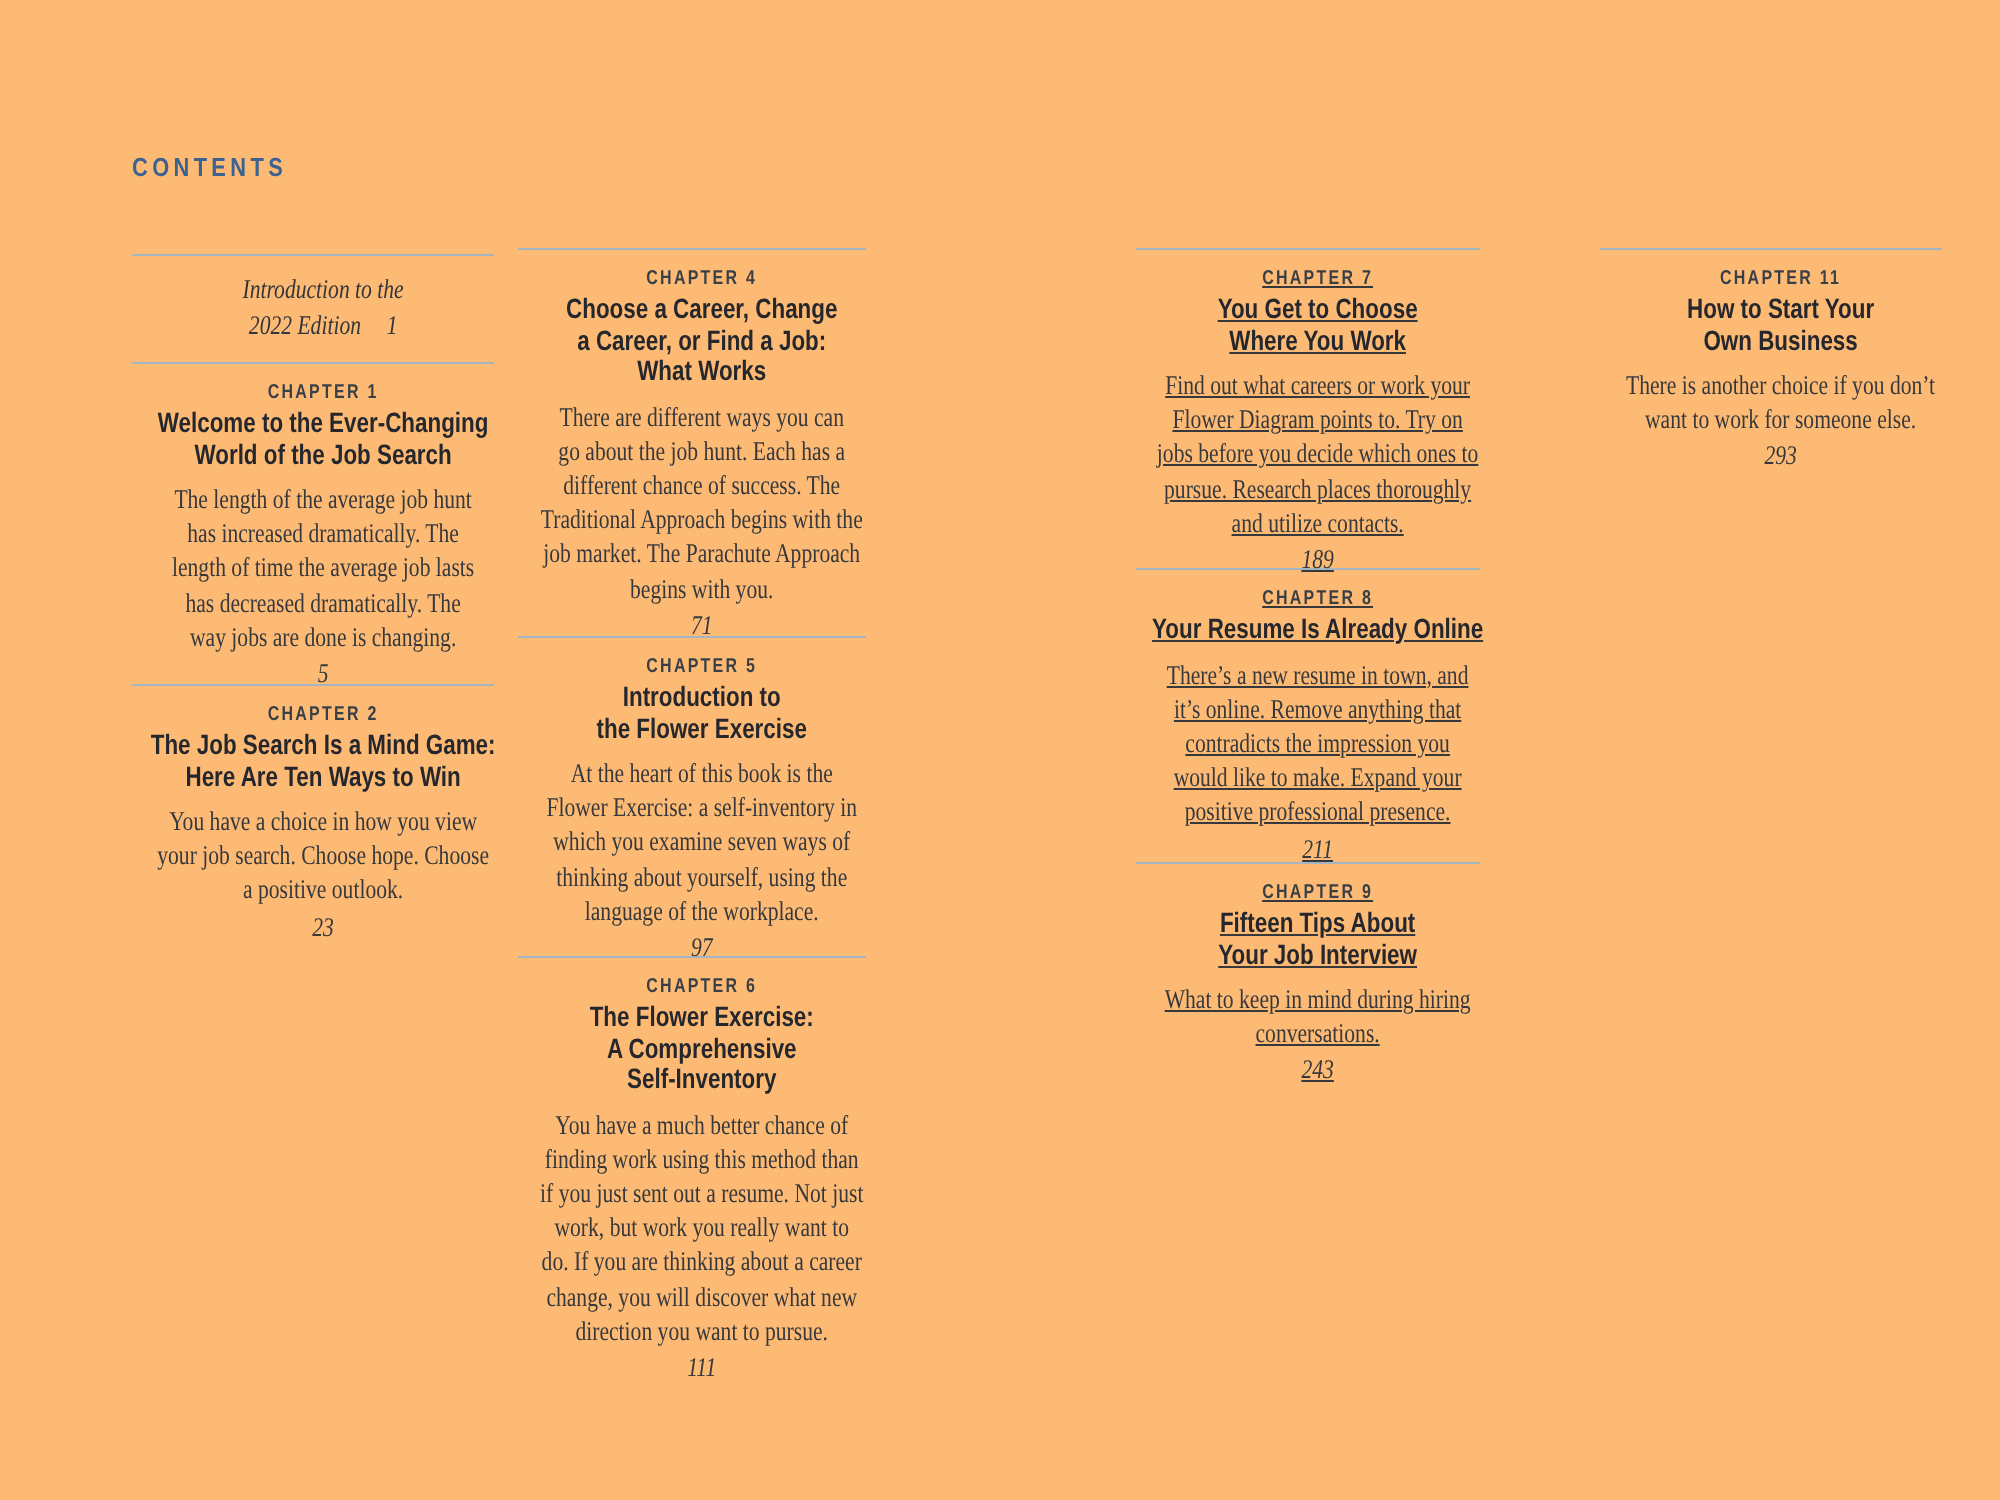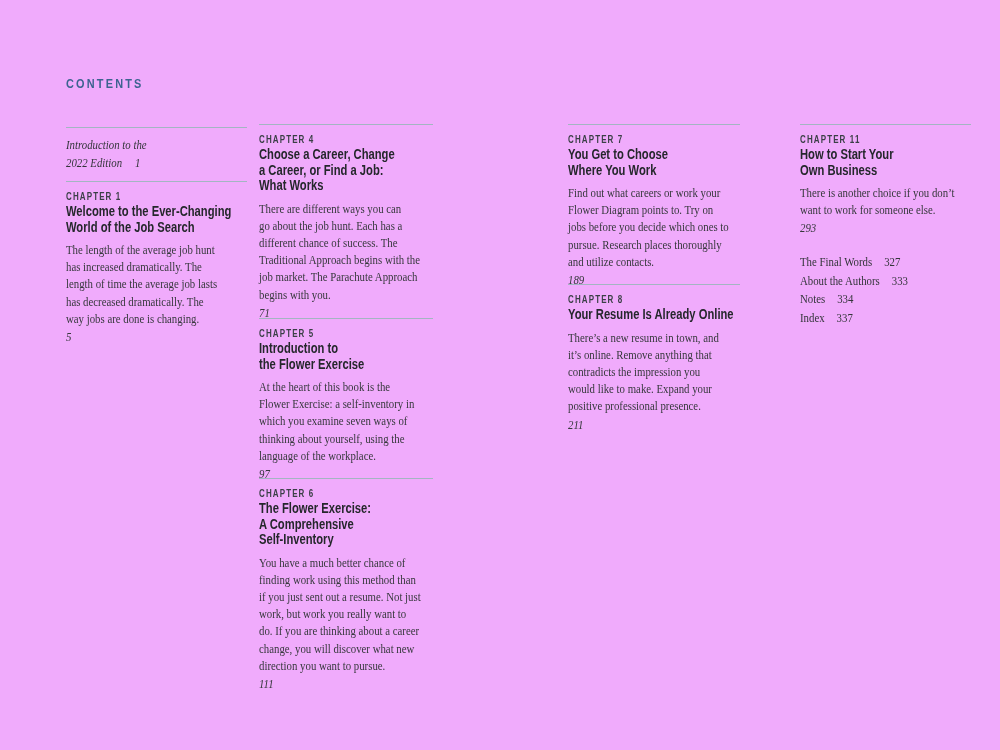--- a/index.html
+++ b/index.html
@@ -4,41 +4,42 @@
 <style>
   html,body{margin:0;padding:0;}
   body{
     width:1000px;height:750px;
     background:#ffffff;
     font-family:"Liberation Serif", serif;
     color:#36383c;
     overflow:hidden;
     position:relative;
   }
-  .page{position:absolute;inset:0;background:#f0abfc;padding-left:32px;}
+  .page{position:absolute;inset:0;background:#fdba74;padding-left:32px;}
 
   .contents-heading{
     position:absolute;left:66px;top:76px;
     font-family:"Liberation Sans", sans-serif;
     font-weight:bold;font-size:13px;letter-spacing:2.6px;
     color:#3c6390;
     transform:scaleX(.84);transform-origin:0 50%;
     white-space:nowrap;
   }
 
   .col{position:absolute;}
   .col1{left:66px;top:127px;width:181px;}
   .col2{left:259px;top:124px;width:174px;}
-  .col3{left:568px;top:124px;width:172px;}
+  .col3{left:568px;top:124px;width:172px;text-decoration:underline;}
   .col4{left:800px;top:124px;width:171px;}
 
   .block{
     border-top:1.5px solid #a3b5c2;
     box-sizing:border-box;
     overflow:visible;
+    text-align:center;
   }
 
   .scl{transform:scaleX(.8);transform-origin:0 0;width:132%;}
 
   .label{
     font-family:"Liberation Sans", sans-serif;
     font-weight:bold;font-size:10px;line-height:10px;
     letter-spacing:1.4px;color:#3a3f46;
     margin:10px 0 2px 0;
     white-space:pre-line;
@@ -87,20 +88,29 @@
     <section class="block" style="height:161px">
       <div class="label scl">CHAPTER 1</div>
       <h3 class="title scl">Welcome to the Ever-Changing
 World of the Job Search</h3>
       <p class="body scl">The length of the average job hunt
 has increased dramatically. The
 length of time the average job lasts
 has decreased dramatically. The
 way jobs are done is changing.</p>
       <div class="pg scl">5</div>
+    </section>
+    <section class="block" style="height:129px">
+      <div class="label scl">CHAPTER 2</div>
+      <h3 class="title scl">The Job Search Is a Mind Game:
+Here Are Ten Ways to Win</h3>
+      <p class="body scl">You have a choice in how you view
+your job search. Choose hope. Choose
+a positive outlook.</p>
+      <div class="pg scl">23</div>
     </section>
   </div>
 
   <div class="col col2">
     <section class="block" style="height:194px">
       <div class="label scl">CHAPTER 4</div>
       <h3 class="title scl">Choose a Career, Change
 a Career, or Find a Job:
 What Works</h3>
       <p class="body scl">There are different ways you can
@@ -153,32 +163,34 @@
     <section class="block" style="height:147px">
       <div class="label scl">CHAPTER 8</div>
       <h3 class="title scl">Your Resume Is Already Online</h3>
       <p class="body scl">There’s a new resume in town, and
 it’s online. Remove anything that
 contradicts the impression you
 would like to make. Expand your
 positive professional presence.</p>
       <div class="pg scl">211</div>
     </section>
+    <section class="block" style="height:112px">
+      <div class="label scl">CHAPTER 9</div>
+      <h3 class="title scl">Fifteen Tips About
+Your Job Interview</h3>
+      <p class="body scl">What to keep in mind during hiring
+conversations.</p>
+      <div class="pg scl">243</div>
+    </section>
   </div>
 
   <div class="col col4">
     <section class="block" style="height:116px">
       <div class="label scl">CHAPTER 11</div>
       <h3 class="title scl">How to Start Your
 Own Business</h3>
       <p class="body scl">There is another choice if you don’t
 want to work for someone else.</p>
       <div class="pg scl">293</div>
     </section>
-    <div class="backmatter">
-      <p class="row scl"><span>The Final Words</span><span class="rpg">327</span></p>
-      <p class="row scl"><span>About the Authors</span><span class="rpg">333</span></p>
-      <p class="row scl"><span>Notes</span><span class="rpg">334</span></p>
-      <p class="row scl"><span>Index</span><span class="rpg">337</span></p>
-    </div>
   </div>
 
 </div>
 
 </body></html>

